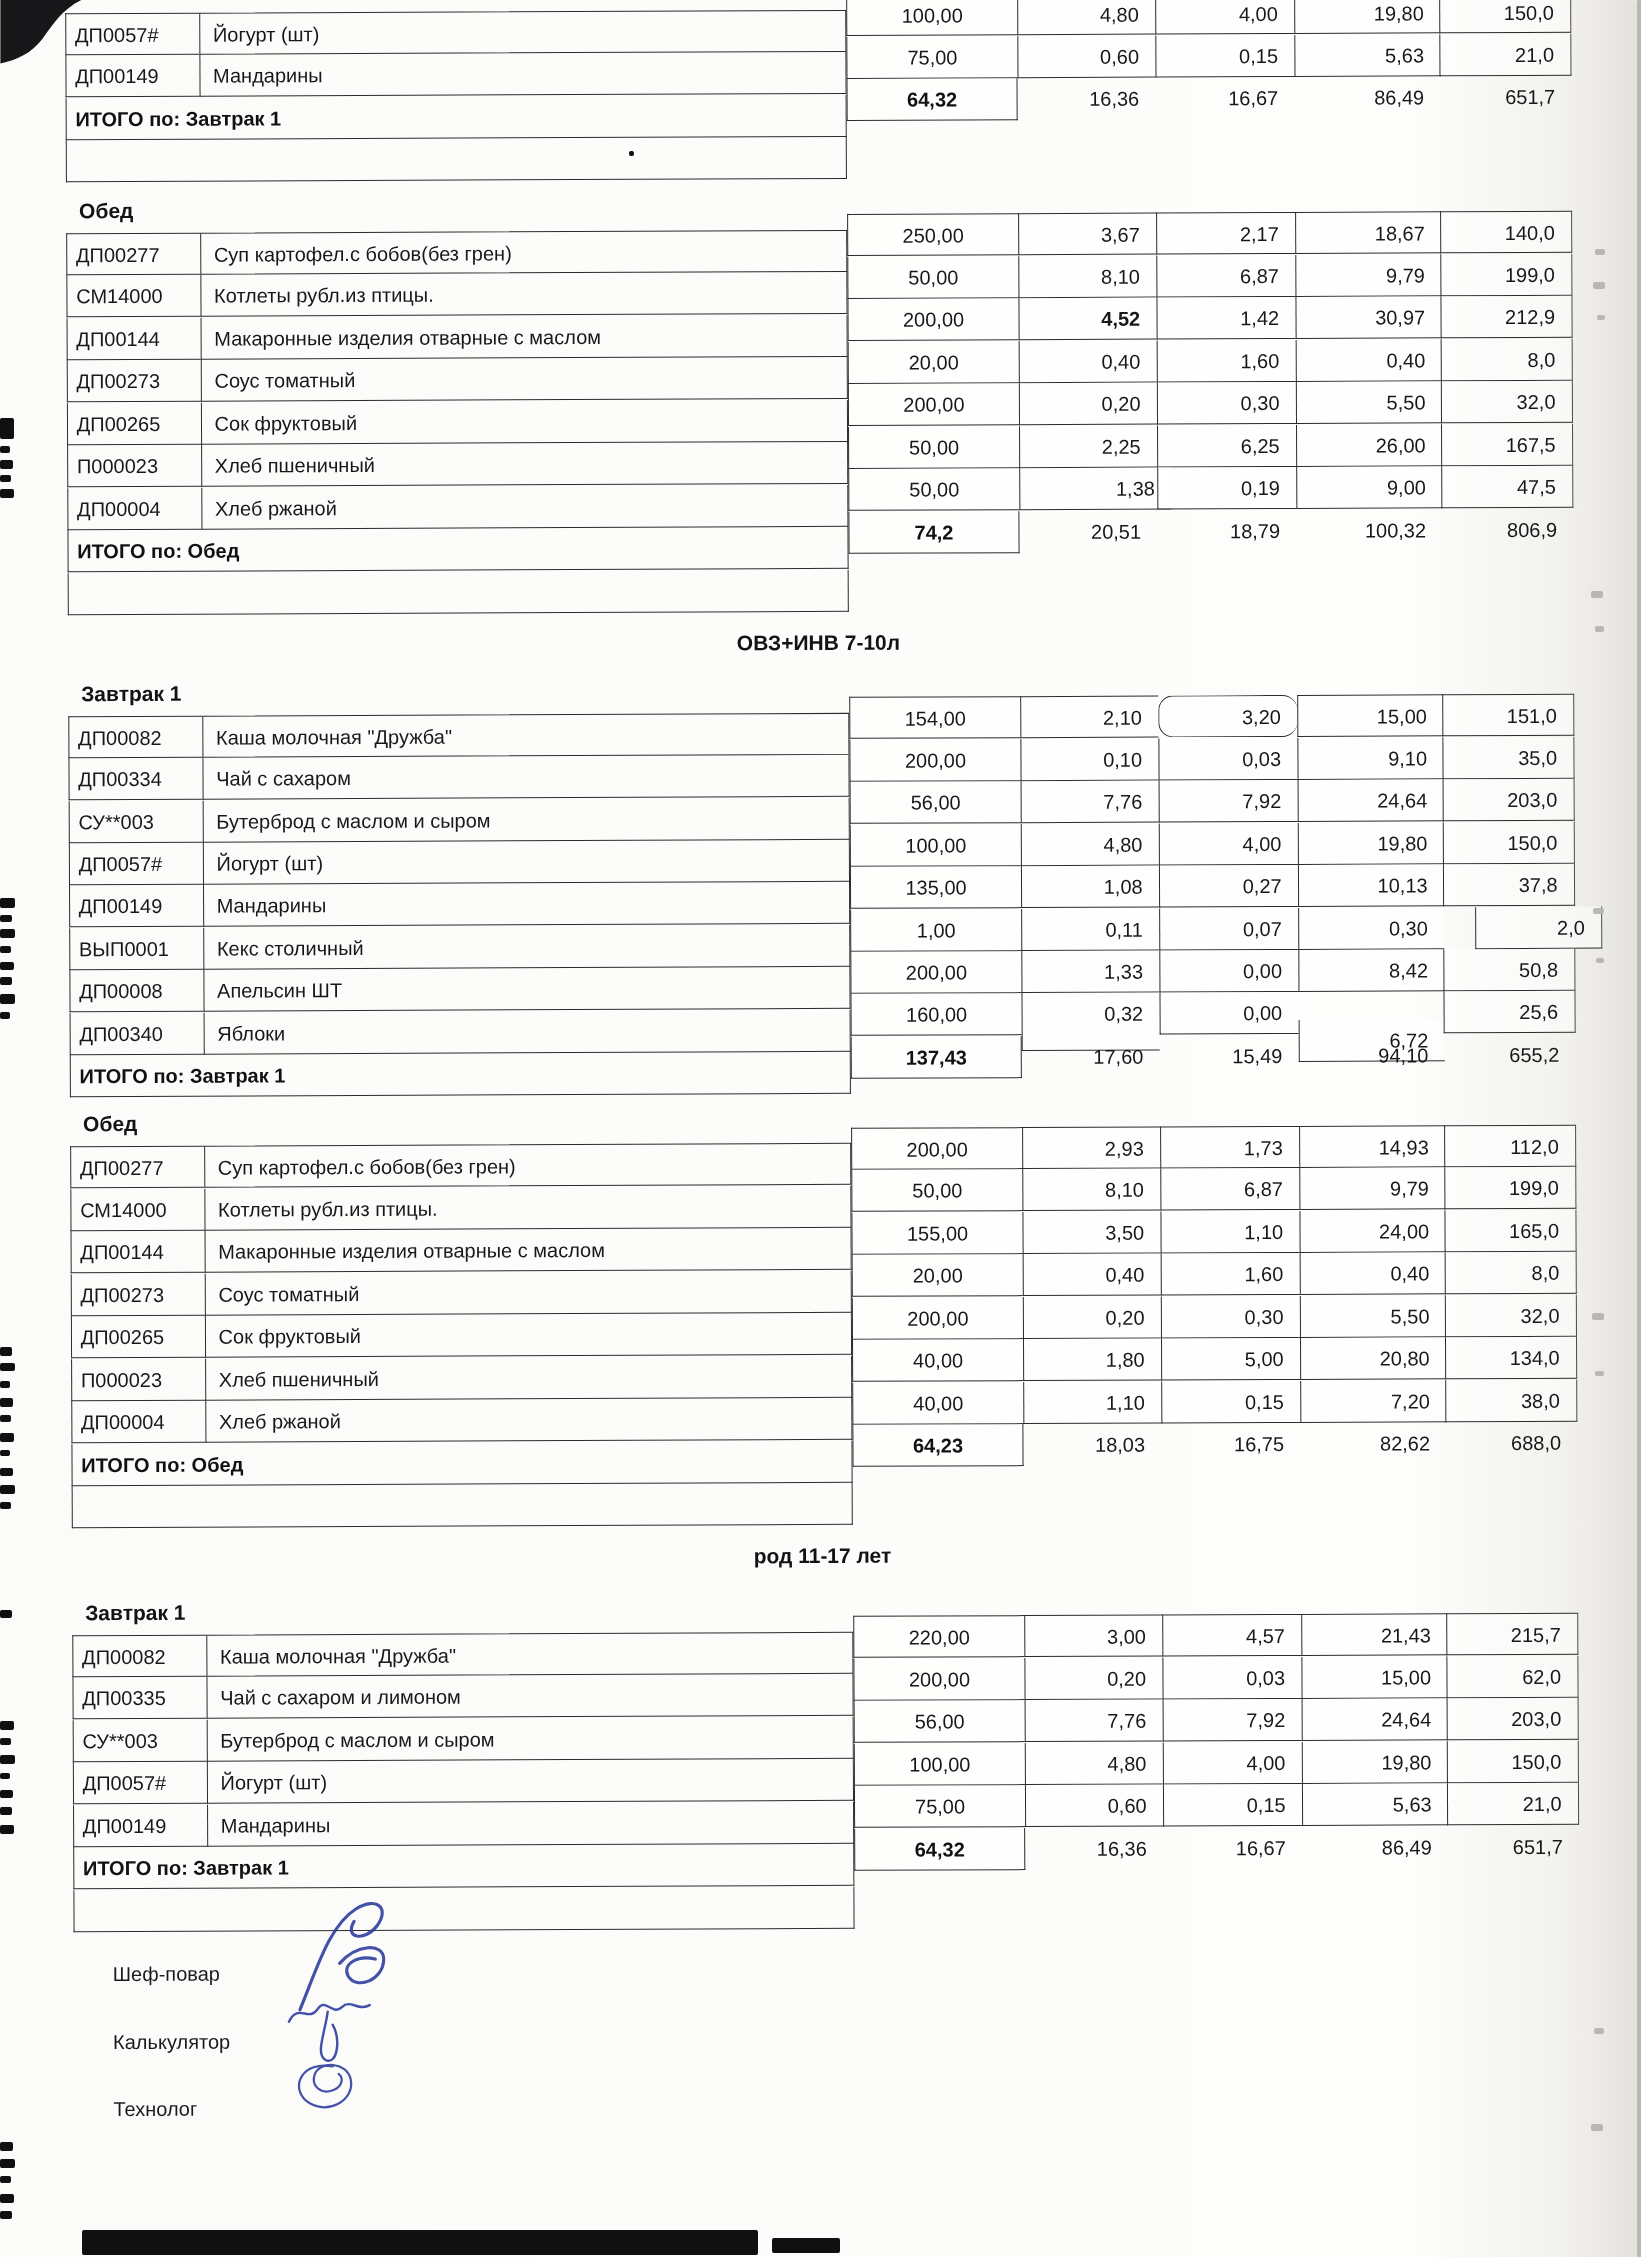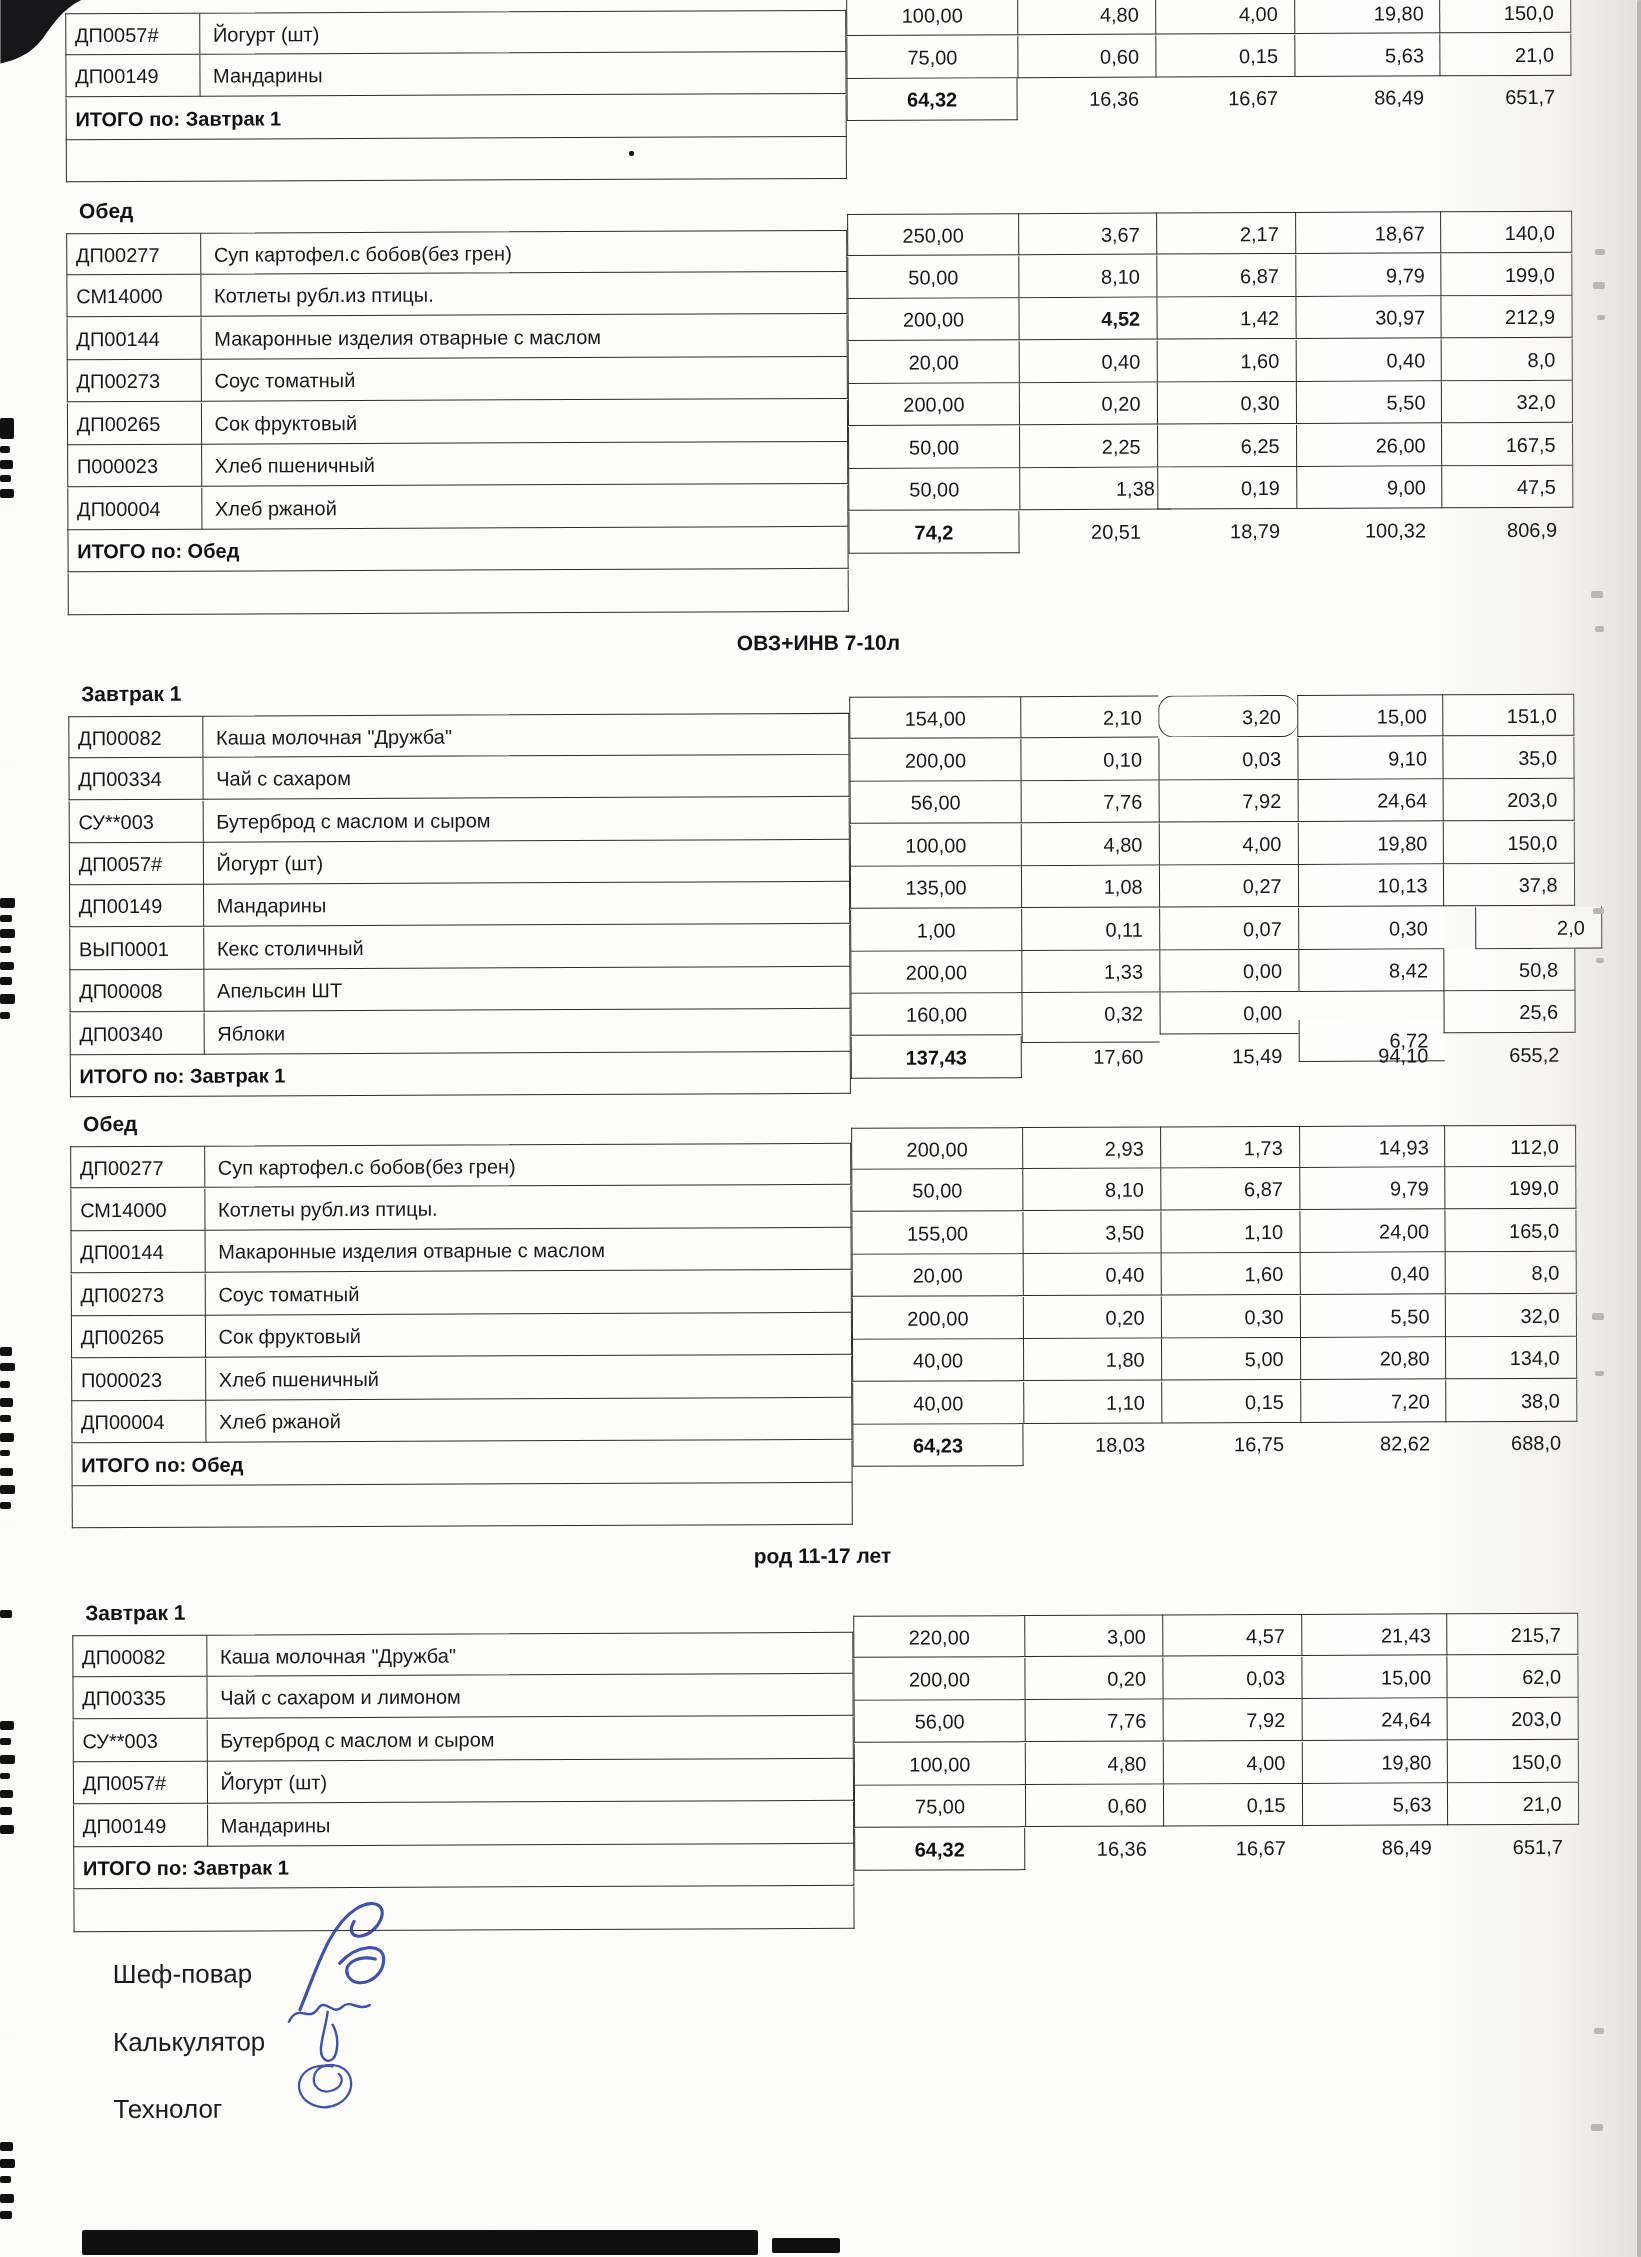--- a/index.html
+++ b/index.html
@@ -14,21 +14,21 @@
   .code-cell { border-left:1.9px solid #2b2b2b; border-bottom:1.9px solid #2b2b2b; padding-left:8.7px; }
   .name-cell { border-left:1.9px solid #2b2b2b; border-right:1.9px solid #2b2b2b; border-bottom:1.9px solid #2b2b2b; padding-left:12.6px; }
   .num-cell { border-left:1.9px solid #2b2b2b; border-bottom:1.9px solid #2b2b2b; text-align:right; padding-right:16.4px; background:rgba(255,255,255,0.55); }
   .num-first { text-align:center; padding-right:0; }
   .total-label { border-left:1.9px solid #2b2b2b; border-right:1.9px solid #2b2b2b; border-bottom:1.9px solid #2b2b2b; font-weight:bold; padding-left:8.7px; color:#101113; }
   .total-num-box { border:1.9px solid #2b2b2b; border-top:none; font-weight:bold; text-align:center; color:#101113; background:rgba(255,255,255,0.55); }
   .total-num-plain { text-align:right; padding-right:16.4px; }
   .empty-box { position:absolute; border-left:1.9px solid #2b2b2b; border-right:1.9px solid #2b2b2b; border-bottom:1.9px solid #2b2b2b; }
   .block-title { position:absolute; font-size:21px; font-weight:bold; color:#121316; line-height:29px; }
   .group-heading { position:absolute; font-size:21px; font-weight:bold; color:#121316; text-align:center; line-height:29px; }
-  .sig-label { position:absolute; font-size:26px; color:#1a1b1e; line-height:31px; }
+  .sig-label { position:absolute; font-size:20px; color:#1a1b1e; line-height:31px; }
   .sig-scribble { position:absolute; }
   .artifact { position:absolute; background:#101010; border-radius:1.9px; }
   .artifact-gray { position:absolute; background:#b9b7b1; border-radius:1.9px; }
   #corner-blob { position:absolute; left:0; top:0; }
 </style>
 </head>
 <body>
 
 <div id="page">
   <div id="paper-content">
@@ -157,21 +157,21 @@
       <div class="cell code-cell" style="left: 70px; top: 967px; width: 134px; height: 42px; border-top: none;">ДП00008</div>
       <div class="cell name-cell" style="left: 204px; top: 967px; width: 647px; height: 42px; border-top: none;">Апельсин ШТ</div>
       <div class="cell num-cell num-first" style="left: 851px; top: 952px; width: 171px; height: 42px; border-top: none; border-right: none;">200,00</div>
       <div class="cell num-cell" style="left: 1022px; top: 952px; width: 138px; height: 42px; border-top: none; border-right: none;">1,33</div>
       <div class="cell num-cell" style="left: 1160px; top: 952px; width: 139px; height: 42px; border-top: none; border-right: none;">0,00</div>
       <div class="cell num-cell" style="left: 1299px; top: 952px; width: 146px; height: 42px; border-top: none; border-right: none;">8,42</div>
       <div class="cell num-cell" style="left: 1444px; top: 952px; width: 132px; height: 42px; border-top: none; border-right: 1.9px solid rgb(74, 74, 74);">50,8</div>
       <div class="cell code-cell" style="left: 70px; top: 1010px; width: 134px; height: 42px; border-top: none;">ДП00340</div>
       <div class="cell name-cell" style="left: 204px; top: 1010px; width: 647px; height: 42px; border-top: none;">Яблоки</div>
       <div class="cell num-cell num-first" style="left: 851px; top: 994px; width: 171px; height: 42px; border-top: none; border-right: none;">160,00</div>
-      <div class="cell num-cell" style="left: 1022px; top: 994px; width: 138px; height: 50px; border-top: none; border-right: none;">0,32</div>
+      <div class="cell num-cell" style="left: 1022px; top: 994px; width: 138px; height: 58px; border-top: none; border-right: none;">0,32</div>
       <div class="cell num-cell" style="left: 1160px; top: 994px; width: 139px; height: 42px; border-top: none; border-right: none;">0,00</div>
       <div class="cell num-cell" style="left: 1299px; top: 1022px; width: 146px; height: 42px; border-top: none; border-right: none; padding-left: 31px;">6,72</div>
       <div class="cell num-cell" style="left: 1444px; top: 994px; width: 132px; height: 42px; border-top: none; border-right: 1.9px solid rgb(74, 74, 74);">25,6</div>
       <div class="cell total-label" style="left: 70px; top: 1052px; width: 781px; height: 42px;">ИТОГО по: Завтрак 1</div>
       <div class="cell total-num-box" style="left: 851px; top: 1037px; width: 171px; height: 42px;">137,43</div>
       <div class="cell total-num-plain" style="left: 1022px; top: 1037px; width: 138px; height: 42px;">17,60</div>
       <div class="cell total-num-plain" style="left: 1160px; top: 1037px; width: 139px; height: 42px;">15,49</div>
       <div class="cell total-num-plain" style="left: 1299px; top: 1037px; width: 146px; height: 42px;">94,10</div>
       <div class="cell total-num-plain" style="left: 1444px; top: 1037px; width: 132px; height: 42px;">655,2</div>
       <div class="block-title" style="left: 83px; top: 1106px; width: 406px;">Обед</div>

